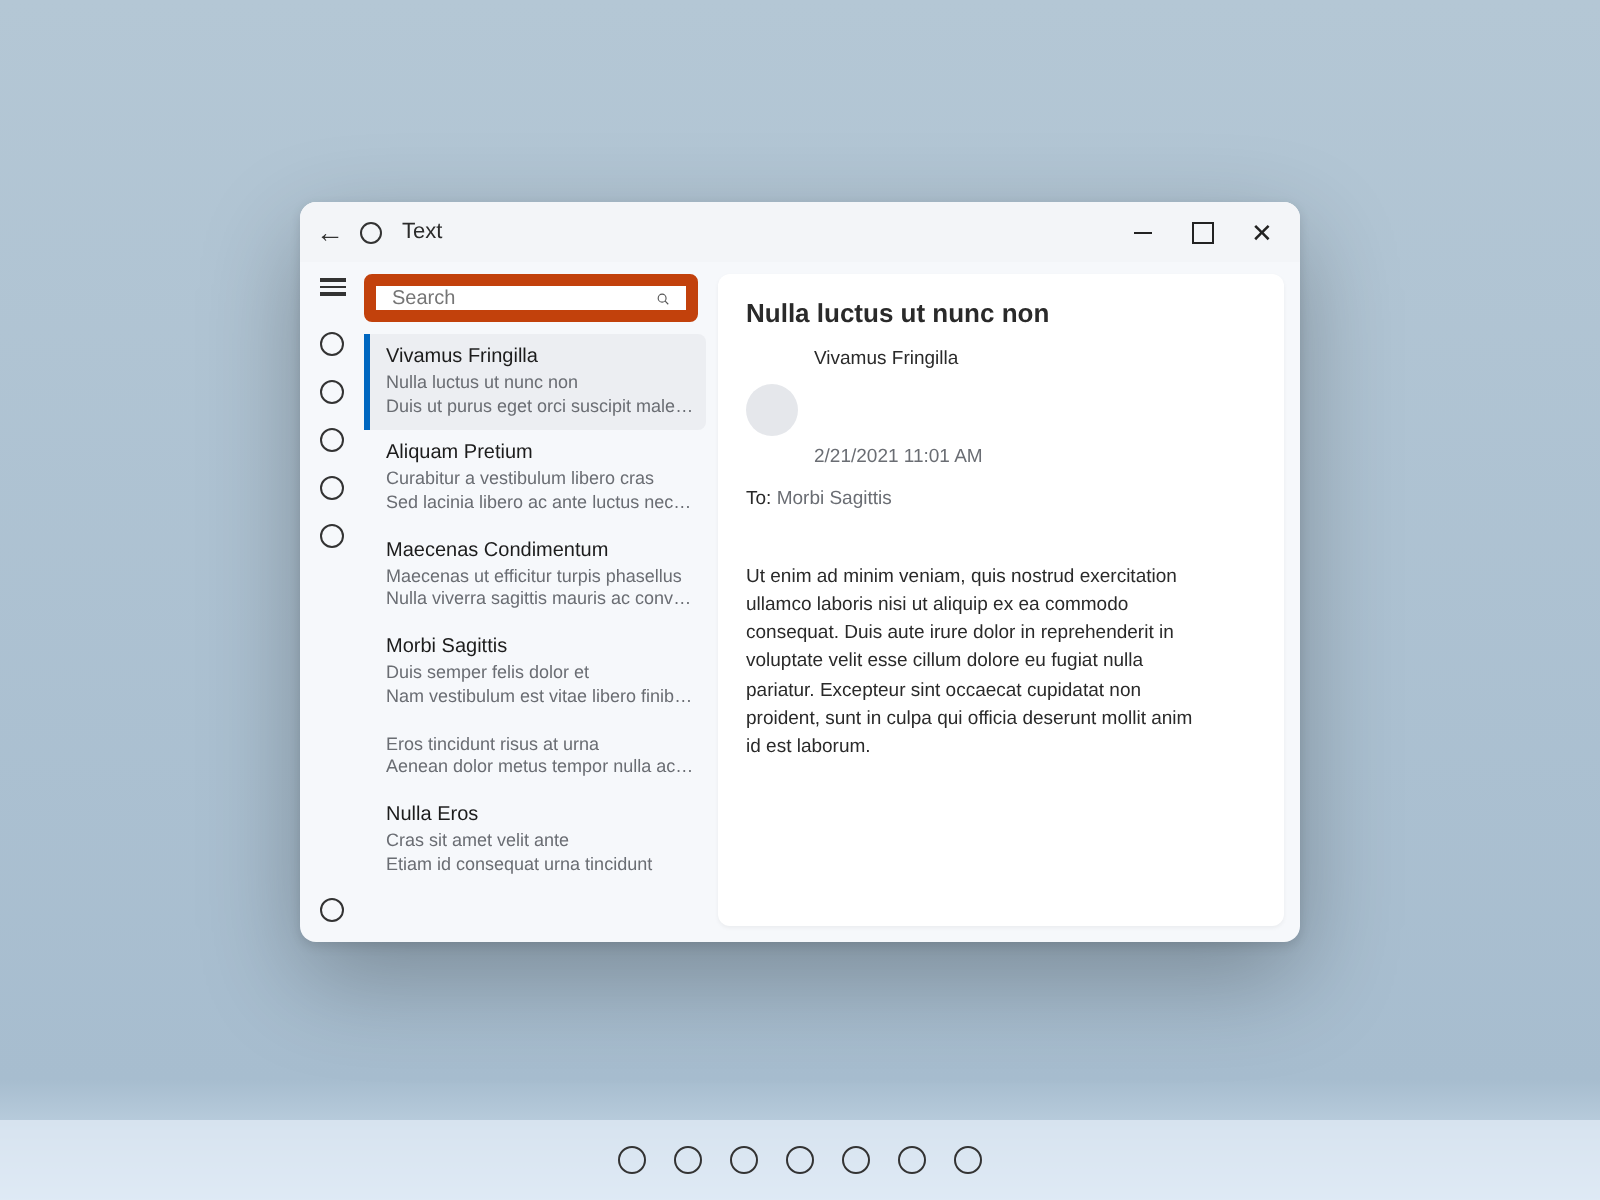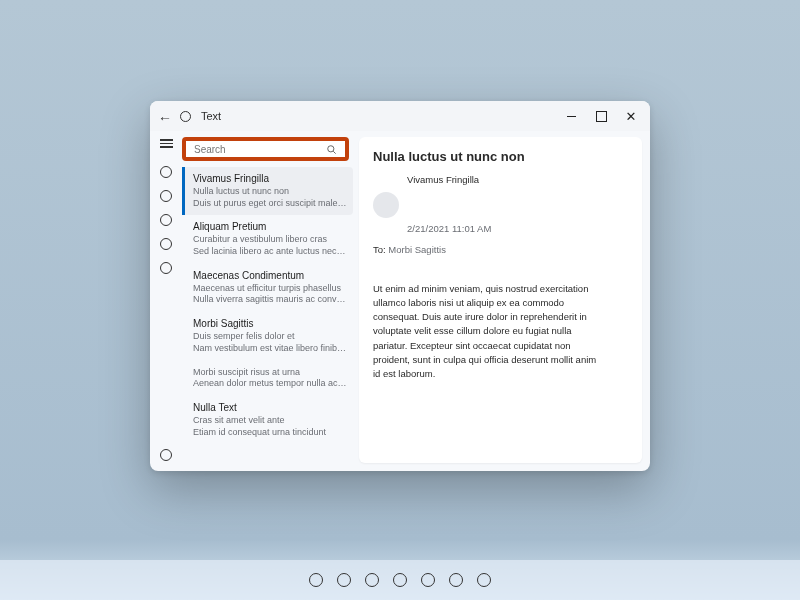--- a/index.html
+++ b/index.html
@@ -60,21 +60,21 @@
     .hamburger span { width: 13px; height: 1.5px; background: #333; display: block; }
     .nav-circle { width: 12px; height: 12px; border-radius: 50%; border: 1.4px solid #333; }
     .nav-bottom { margin-top: auto; margin-bottom: 10px; }
     
     .listcol {
       width: 175px; display: flex; flex-direction: column;
       padding: 6px 4px 6px 0;
       overflow: hidden;
     }
     .searchbox {
-      background: #fff; border: 4px solid #c2410c; border-radius: 4px;
+      background: #fff; border: 6px solid #c2410c; border-radius: 4px;
       height: 24px; display: flex; align-items: center;
       padding: 0 8px; margin: 0 4px 6px 0;
     }
     .searchbox input {
       flex: 1; border: none; outline: none; font-size: 10px; color: #666; background: transparent;
     }
     .search-icon { width: 11px; height: 11px; }
     .msglist { flex: 1; overflow: hidden; }
     .msg {
       padding: 5px 6px 6px 8px;
@@ -167,25 +167,25 @@
               <div class="from">Maecenas Condimentum</div>
               <div class="subj">Maecenas ut efficitur turpis phasellus</div>
               <div class="prev">Nulla viverra sagittis mauris ac convallis</div>
             </div>
             <div class="msg">
               <div class="from">Morbi Sagittis</div>
               <div class="subj">Duis semper felis dolor et</div>
               <div class="prev">Nam vestibulum est vitae libero finibus et</div>
             </div>
             <div class="msg">
-              <div class="subj">Morbi suscipit risus at urna</div>
+              <div class="subj">Eros tincidunt risus at urna</div>
               <div class="prev">Aenean dolor metus tempor nulla ac dapibus</div>
             </div>
             <div class="msg">
-              <div class="from">Nulla Text</div>
+              <div class="from">Nulla Eros</div>
               <div class="subj">Cras sit amet velit ante</div>
               <div class="prev">Etiam id consequat urna tincidunt</div>
             </div>
           </div>
       </div>
 
       <div class="pane">
         <h2>Nulla luctus ut nunc non</h2>
         <div class="meta">
           <div class="avatar"></div>

